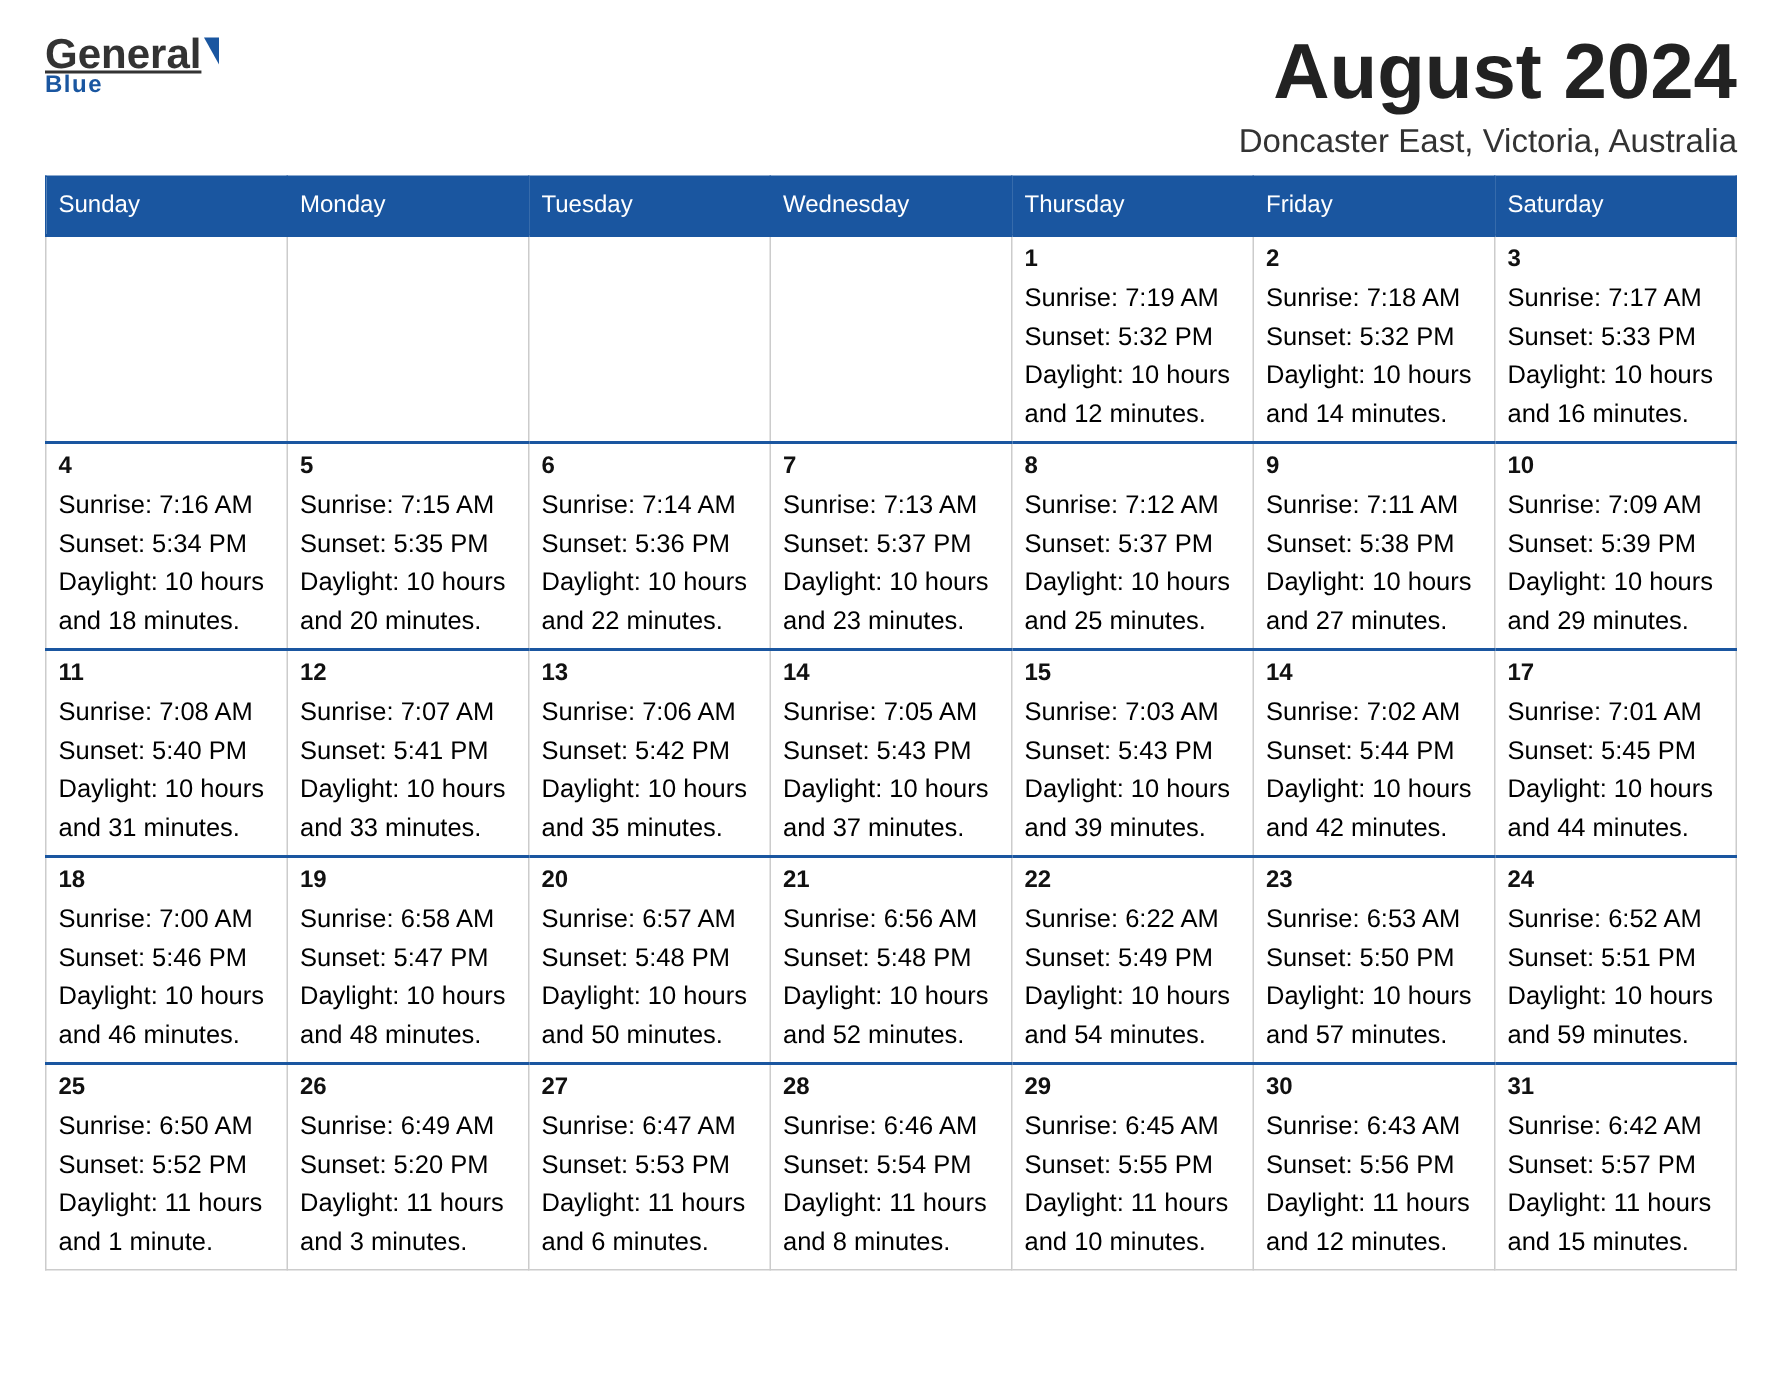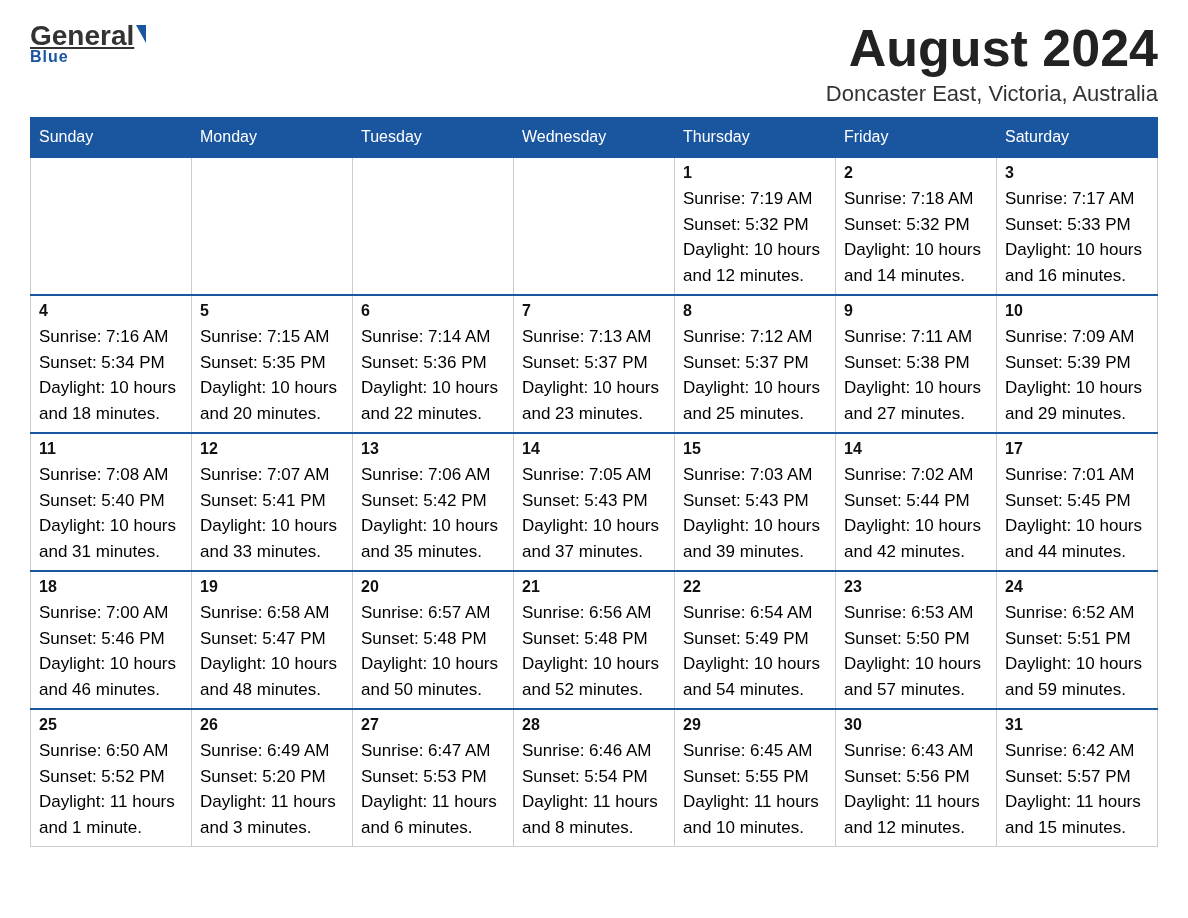--- a/index.html
+++ b/index.html
@@ -267,21 +267,21 @@
 Daylight: 10 hours and 50 minutes.</div>
         </td>
         <td>
           <span class="day-num">21</span>
           <div class="day-info" style="white-space: pre-line;">Sunrise: 6:56 AM
 Sunset: 5:48 PM
 Daylight: 10 hours and 52 minutes.</div>
         </td>
         <td>
           <span class="day-num">22</span>
-          <div class="day-info" style="white-space: pre-line;">Sunrise: 6:54 AM
+          <div class="day-info" style="white-space: pre-line;">Sunrise: 6:22 AM
 Sunset: 5:49 PM
 Daylight: 10 hours and 54 minutes.</div>
         </td>
         <td>
           <span class="day-num">23</span>
           <div class="day-info" style="white-space: pre-line;">Sunrise: 6:53 AM
 Sunset: 5:50 PM
 Daylight: 10 hours and 57 minutes.</div>
         </td>
         <td>

